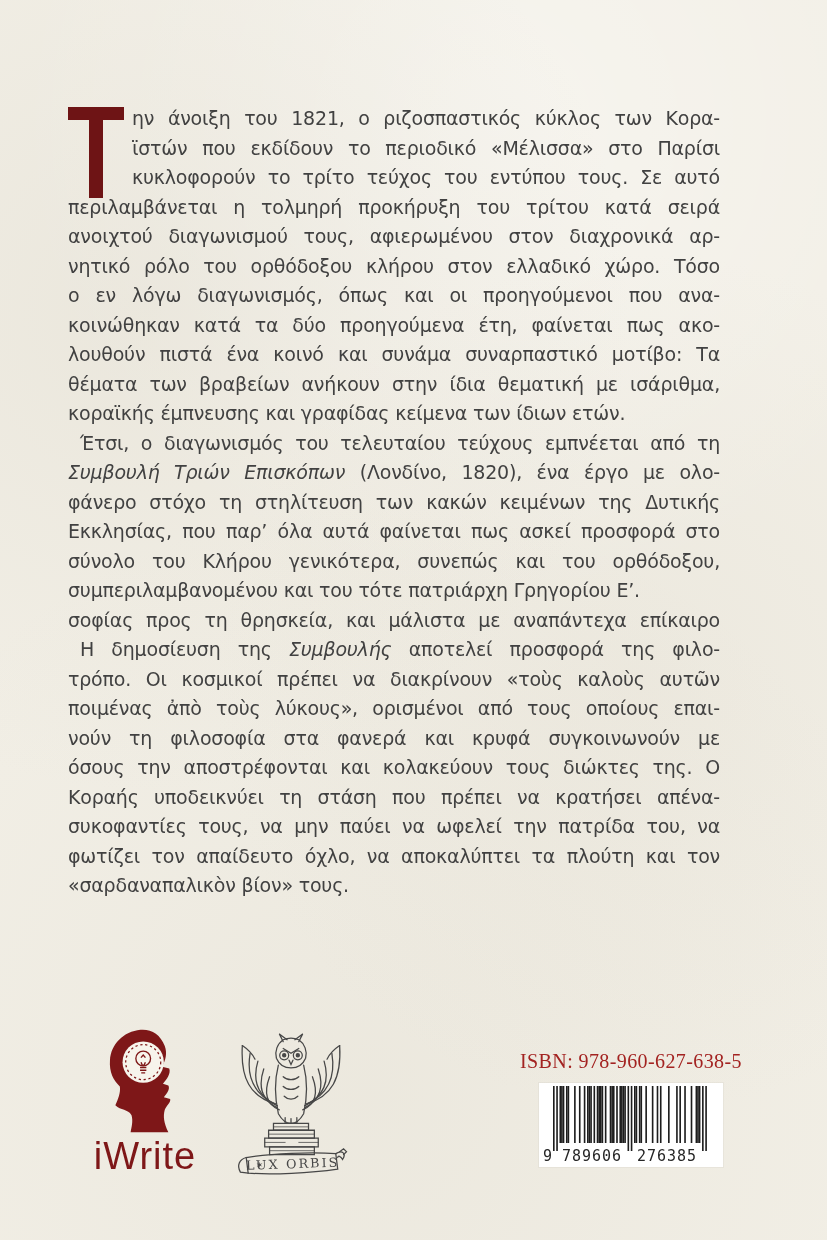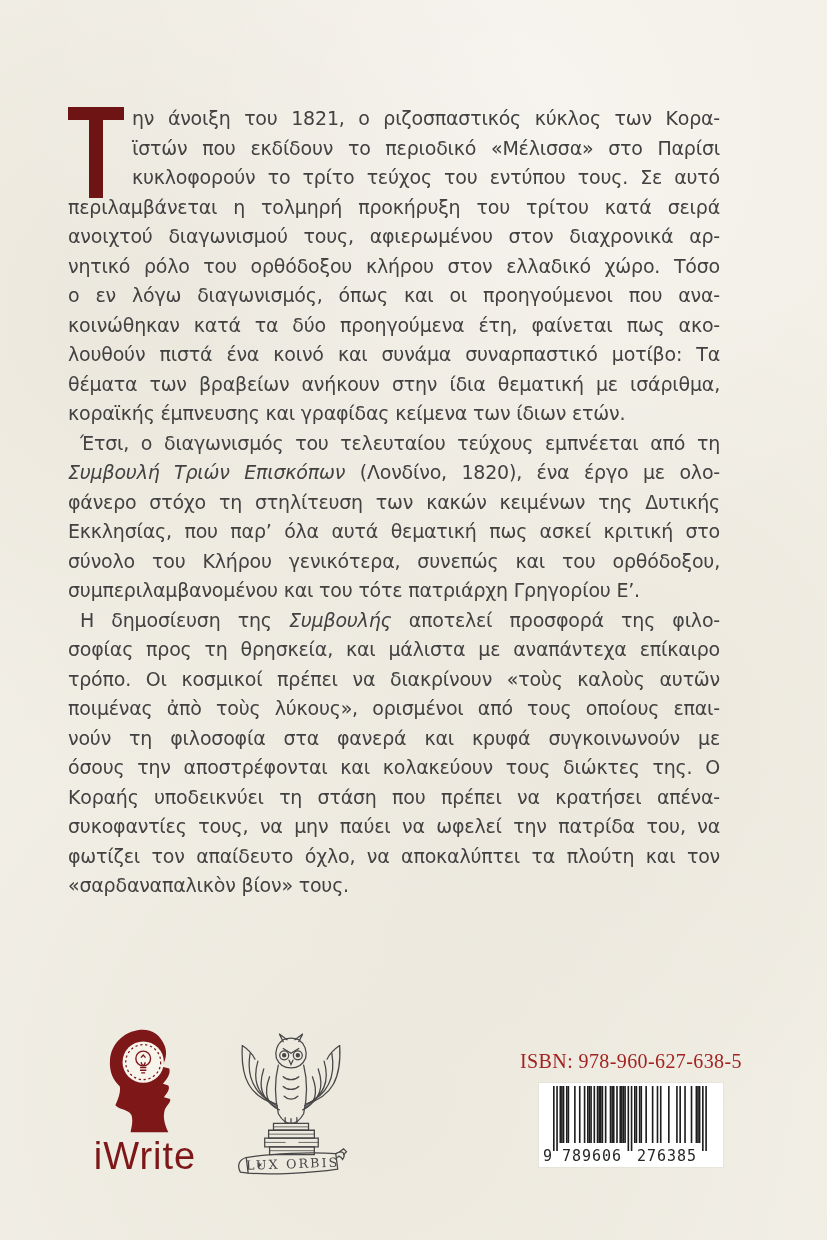--- a/index.html
+++ b/index.html
@@ -64,27 +64,27 @@
         <div class="line">ο εν λόγω διαγωνισμός, όπως και οι προηγούμενοι που ανα-</div>
         <div class="line">κοινώθηκαν κατά τα δύο προηγούμενα έτη, φαίνεται πως ακο-</div>
         <div class="line">λουθούν πιστά ένα κοινό και συνάμα συναρπαστικό μοτίβο: Τα</div>
         <div class="line">θέματα των βραβείων ανήκουν στην ίδια θεματική με ισάριθμα,</div>
         <div class="line last">κοραϊκής έμπνευσης και γραφίδας κείμενα των ίδιων ετών.</div>
       </div>
       <div class="para">
         <div class="line indent">Έτσι, ο διαγωνισμός του τελευταίου τεύχους εμπνέεται από τη</div>
         <div class="line"><em>Συμβουλή Τριών Επισκόπων</em> (Λονδίνο, 1820), ένα έργο με ολο-</div>
         <div class="line">φάνερο στόχο τη στηλίτευση των κακών κειμένων της Δυτικής</div>
-        <div class="line">Εκκλησίας, που παρ’ όλα αυτά θεματική πως ασκεί κριτική στο</div>
+        <div class="line">Εκκλησίας, που παρ’ όλα αυτά φαίνεται πως ασκεί προσφορά στο</div>
         <div class="line">σύνολο του Κλήρου γενικότερα, συνεπώς και του ορθόδοξου,</div>
         <div class="line last">συμπεριλαμβανομένου και του τότε πατριάρχη Γρηγορίου Ε’.</div>
       </div>
       <div class="para">
+        <div class="line">σοφίας προς τη θρησκεία, και μάλιστα με αναπάντεχα επίκαιρο</div>
         <div class="line indent">Η δημοσίευση της <em>Συμβουλής</em> αποτελεί προσφορά της φιλο-</div>
-        <div class="line">σοφίας προς τη θρησκεία, και μάλιστα με αναπάντεχα επίκαιρο</div>
         <div class="line">τρόπο. Οι κοσμικοί πρέπει να διακρίνουν «τοὺς καλοὺς αυτῶν</div>
         <div class="line">ποιμένας ἀπὸ τοὺς λύκους», ορισμένοι από τους οποίους επαι-</div>
         <div class="line">νούν τη φιλοσοφία στα φανερά και κρυφά συγκοινωνούν με</div>
         <div class="line">όσους την αποστρέφονται και κολακεύουν τους διώκτες της. Ο</div>
         <div class="line">Κοραής υποδεικνύει τη στάση που πρέπει να κρατήσει απένα-</div>
         <div class="line">συκοφαντίες τους, να μην παύει να ωφελεί την πατρίδα του, να</div>
         <div class="line">φωτίζει τον απαίδευτο όχλο, να αποκαλύπτει τα πλούτη και τον</div>
         <div class="line last">«σαρδαναπαλικὸν βίον» τους.</div>
       </div>
     </main>

